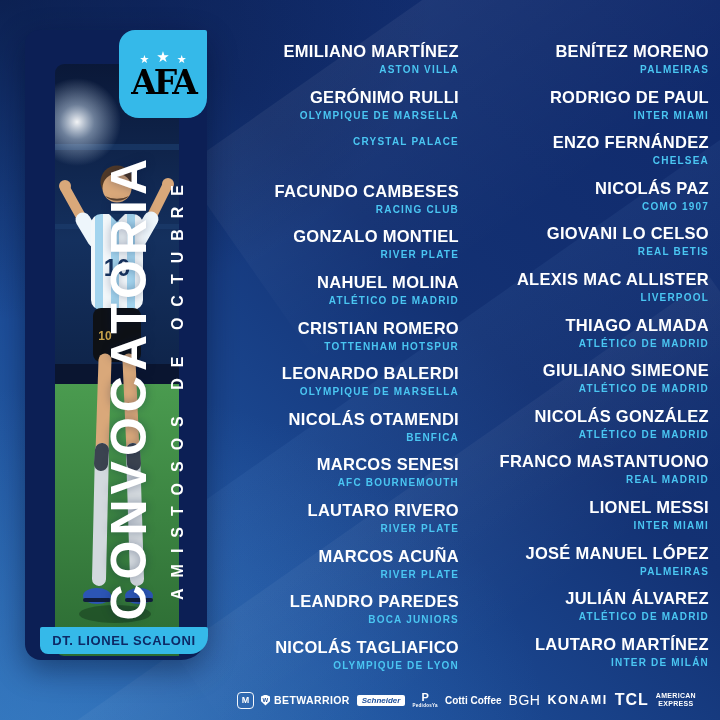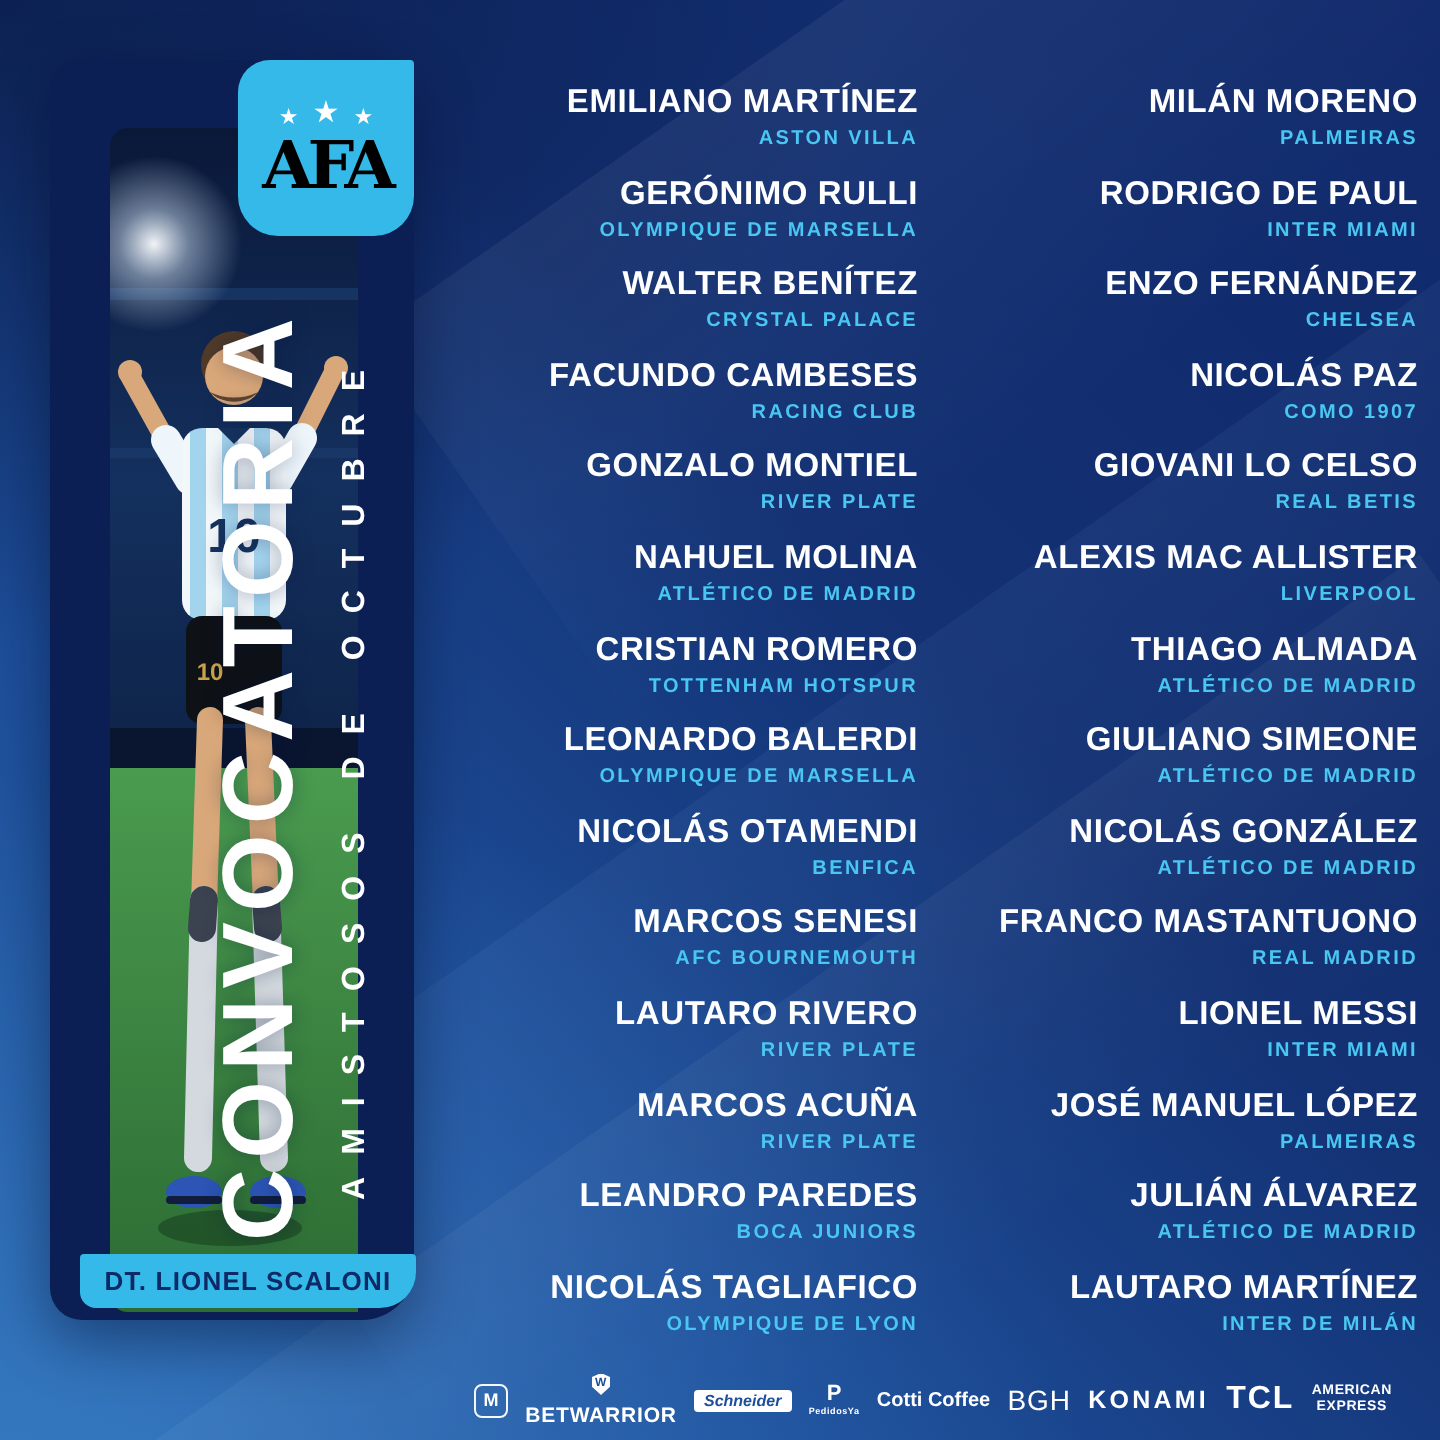--- a/index.html
+++ b/index.html
@@ -60,21 +60,21 @@
     line-height:19px;white-space:nowrap;}
   .player-club{color:#4ac6f2;font-weight:700;font-size:10px;letter-spacing:1.2px;
     line-height:12px;margin-top:3px;white-space:nowrap;}
 
   
   .sponsors{position:absolute;left:237px;right:24px;top:688px;height:24px;
     display:flex;align-items:center;justify-content:space-between;color:#fff;}
   .sp{display:flex;align-items:center;color:#fff;}
   .mc-box{width:15px;height:15px;border:1.4px solid rgba(255,255,255,.95);border-radius:4px;
     display:flex;align-items:center;justify-content:center;font-size:9px;font-weight:700;}
-  .bw{gap:4px;font-weight:700;font-size:10.5px;letter-spacing:.4px;flex-direction:column;}
+  .bw{gap:4px;font-weight:700;font-size:10.5px;letter-spacing:.4px;}
   .shield{width:9px;height:11px;background:#fff;
     clip-path:polygon(50% 0,100% 18%,100% 62%,50% 100%,0 62%,0 18%);
     display:flex;align-items:center;justify-content:center;
     color:#1d4f9a;font-size:6px;font-weight:700;}
   .schneider-box{background:#fff;border-radius:2px;padding:1px 5px;
     color:#1d4f9a;font-style:italic;font-weight:700;font-size:8px;}
   .pedidosya{flex-direction:column;line-height:1;gap:1px;}
   .pedidosya .p{font-size:11px;font-weight:700;}
   .pedidosya .sub{font-size:4.5px;font-weight:700;letter-spacing:.3px;}
   .cotti{font-size:10px;font-weight:600;}
@@ -186,21 +186,20 @@
         <div class="player-name">EMILIANO MARTÍNEZ</div>
         <div class="player-club">ASTON VILLA</div>
       </div>
 
       <div class="player-row">
         <div class="player-name">GERÓNIMO RULLI</div>
         <div class="player-club">OLYMPIQUE DE MARSELLA</div>
       </div>
 
       <div class="player-row">
-        <div class="player-name">WALTER BENÍTEZ</div>
         <div class="player-club">CRYSTAL PALACE</div>
       </div>
 
       <div class="player-row">
         <div class="player-name">FACUNDO CAMBESES</div>
         <div class="player-club">RACING CLUB</div>
       </div>
 
       <div class="player-row">
         <div class="player-name">GONZALO MONTIEL</div>
@@ -248,21 +247,21 @@
       </div>
 
       <div class="player-row">
         <div class="player-name">NICOLÁS TAGLIAFICO</div>
         <div class="player-club">OLYMPIQUE DE LYON</div>
       </div>
     </div>
   <div class="squad-col right">
 
       <div class="player-row">
-        <div class="player-name">MILÁN MORENO</div>
+        <div class="player-name">BENÍTEZ MORENO</div>
         <div class="player-club">PALMEIRAS</div>
       </div>
 
       <div class="player-row">
         <div class="player-name">RODRIGO DE PAUL</div>
         <div class="player-club">INTER MIAMI</div>
       </div>
 
       <div class="player-row">
         <div class="player-name">ENZO FERNÁNDEZ</div>

